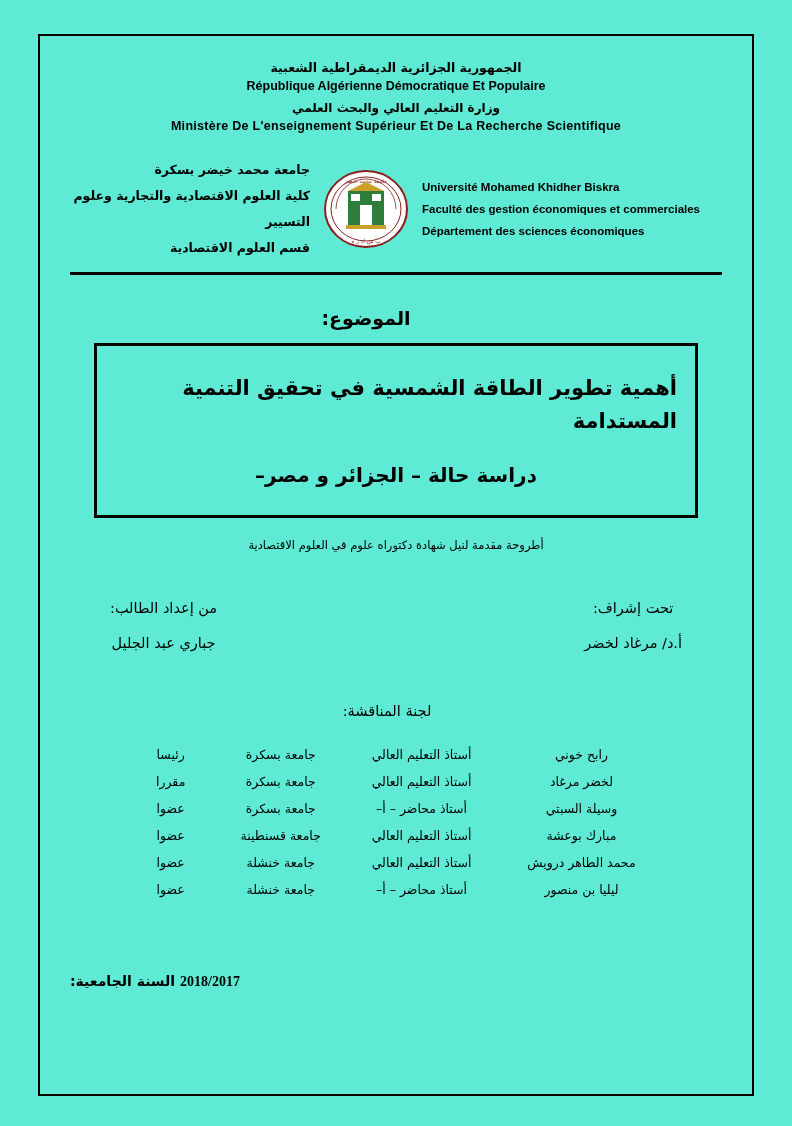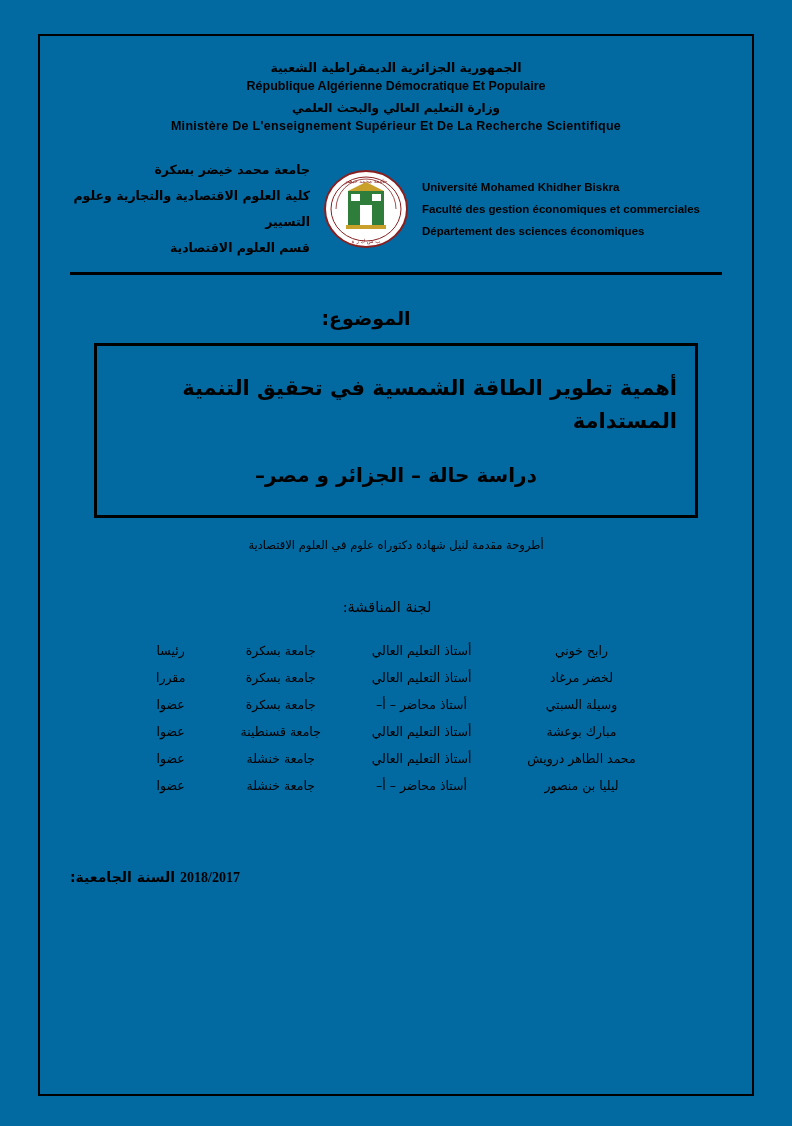--- a/index.html
+++ b/index.html
@@ -4,21 +4,21 @@
 <style>
   html, body {
     margin: 0;
     padding: 0;
     background: #ffffff;
   }
   .page {
     width: 792px;
     height: 1126px;
     position: relative;
-    background: #0369a1;
+    background: #5eead4;
     font-family: "Liberation Serif", serif;
     color: #000000;
     box-sizing: border-box;
     overflow: hidden;
   }
   .frame {
     position: absolute;
     top: 34px;
     left: 38px;
     width: 716px;
@@ -252,20 +252,30 @@
 
       <div class="title-box">
         <div class="title-line1">أهمية تطوير الطاقة الشمسية في تحقيق التنمية المستدامة</div>
         <div class="title-line2">دراسة حالة – الجزائر و مصر–</div>
       </div>
 
       <div class="thesis-note">
         <div>أطروحة مقدمة لنيل شهادة دكتوراه علوم في العلوم الاقتصادية</div>
       </div>
 
+      <div class="authors">
+        <div class="auth-col">
+          <div class="role">من إعداد الطالب:</div>
+          <div class="name">جباري عبد الجليل</div>
+        </div>
+        <div class="auth-col">
+          <div class="role">تحت إشراف:</div>
+          <div class="name">أ.د/ مرغاد لخضر</div>
+        </div>
+      </div>
 
       <div class="jury-title">لجنة المناقشة:</div>
       <table class="jury">
         <tbody>
           <tr>
             <td class="c-name">رابح خوني</td>
             <td class="c-grade">أستاذ التعليم العالي</td>
             <td class="c-univ">جامعة بسكرة</td>
             <td class="c-role">رئيسا</td>
           </tr>

